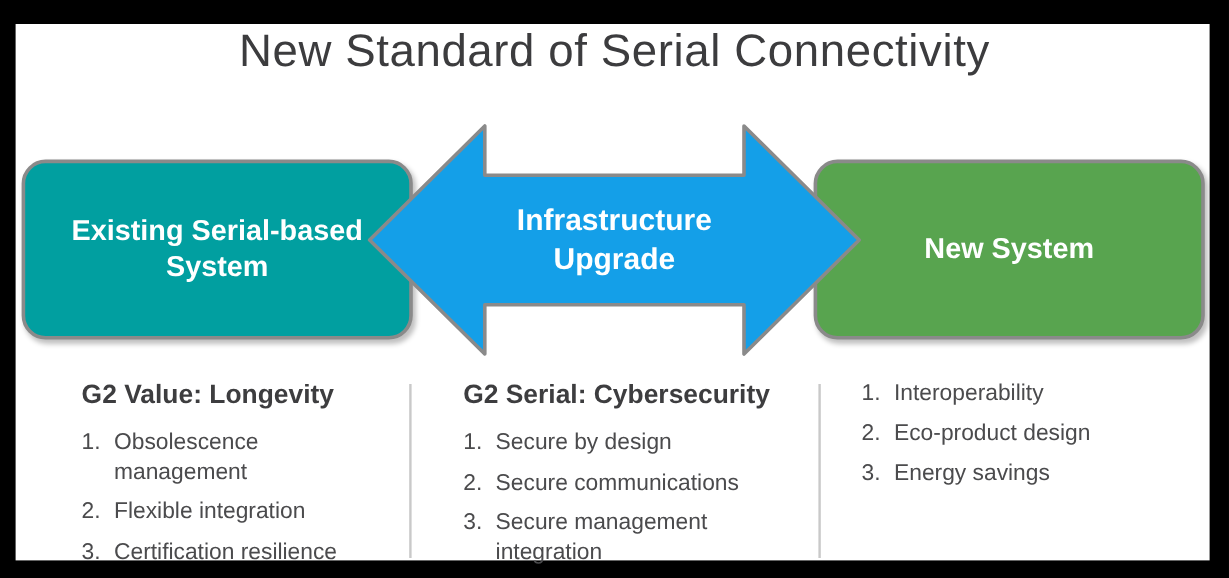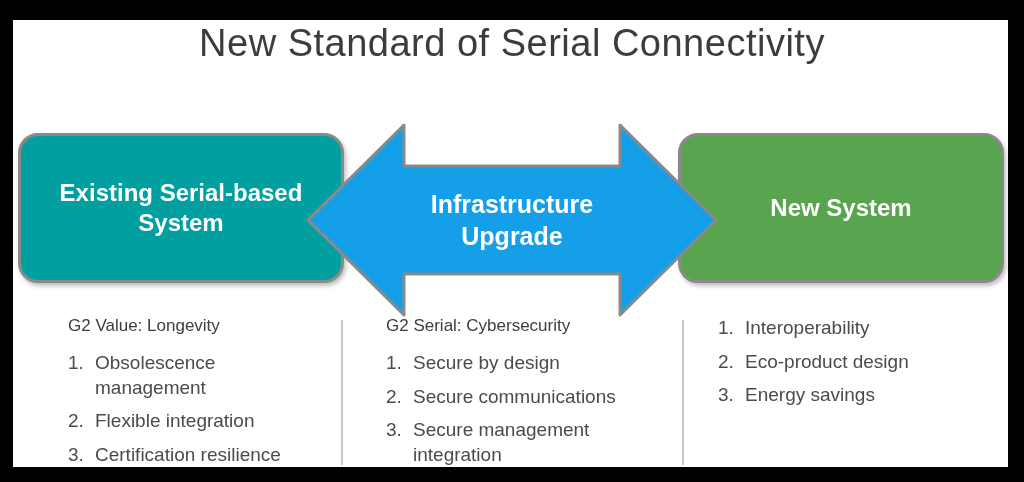--- a/index.html
+++ b/index.html
@@ -44,21 +44,21 @@
     font-weight: bold;
     line-height: 1.25;
     box-shadow: 2px 3px 4px rgba(0,0,0,0.25);
     z-index: 1;
   }
   .box-left  { left: 18px;  background: #019FA0; }
   .box-right { left: 678px; background: #58A44F; }
   .box .lbl { padding: 0 18px; }
   .arrow-wrap {
     position: absolute;
-    left: 306px; top: 121px;
+    left: 306px; top: 101px;
     width: 412px; height: 198px;
     z-index: 2;
   }
   .arrow-wrap svg { display: block; width: 412px; height: 198px; }
   .arrow-label {
     position: absolute;
     left: 0; top: 0;
     width: 412px; height: 198px;
     display: flex;
     align-items: center;
@@ -86,22 +86,22 @@
   .col {
     position: absolute;
     top: 316px;
     color: #4b4b4d;
   }
   .col-1 { left: 68px;  width: 250px; }
   .col-2 { left: 386px; width: 290px; }
   .col-3 { left: 718px; width: 280px; }
   .col h3 {
     margin: 0 0 15px 0;
-    font-size: 17px;
-    font-weight: normal;
+    font-size: 22px;
+    font-weight: bold;
     color: #3d3d3f;
   }
   .col ol {
     margin: 0; padding: 0;
     list-style: none;
     counter-reset: item;
     font-size: 19px;
     line-height: 1.3;
   }
   .col ol li {

